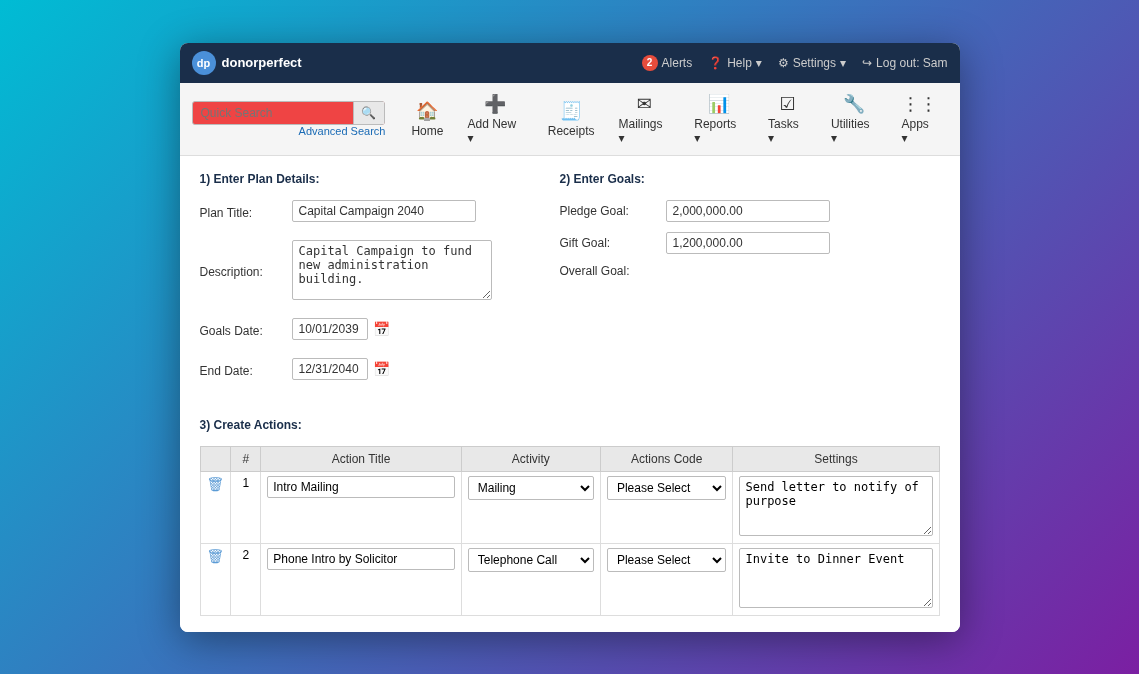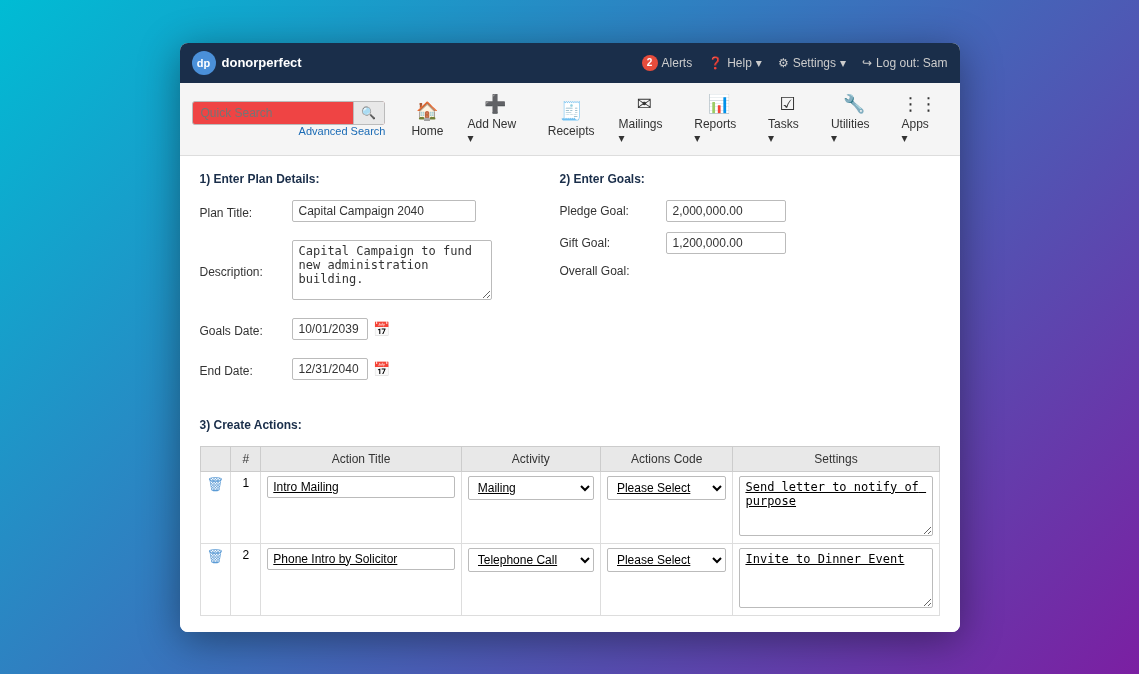--- a/index.html
+++ b/index.html
@@ -219,21 +219,21 @@
       align-items: center;
       margin-bottom: 10px;
       gap: 16px;
     }
     .goal-label {
       font-size: 12px;
       color: #333;
       min-width: 90px;
     }
     .goal-input {
-      width: 120px;
+      width: 164px;
       border: 1px solid #bbb;
       border-radius: 2px;
       padding: 3px 6px;
       font-size: 12px;
     }
     
     .actions-section { margin-top: 8px; }
     .actions-table {
       width: 100%;
       border-collapse: collapse;
@@ -254,21 +254,20 @@
     }
     .actions-table .num-col { text-align: center; width: 30px; }
     .actions-table .del-col { width: 28px; text-align: center; }
     .action-select, .action-input, .action-textarea {
       width: 100%;
       border: 1px solid #bbb;
       border-radius: 2px;
       padding: 3px 5px;
       font-size: 12px;
       background: #fff;
-      text-decoration: underline;
     }
     .action-textarea {
       height: 60px;
       resize: vertical;
     }
     .delete-icon {
       color: #5b9bd5;
       cursor: pointer;
       font-size: 14px;
     }

